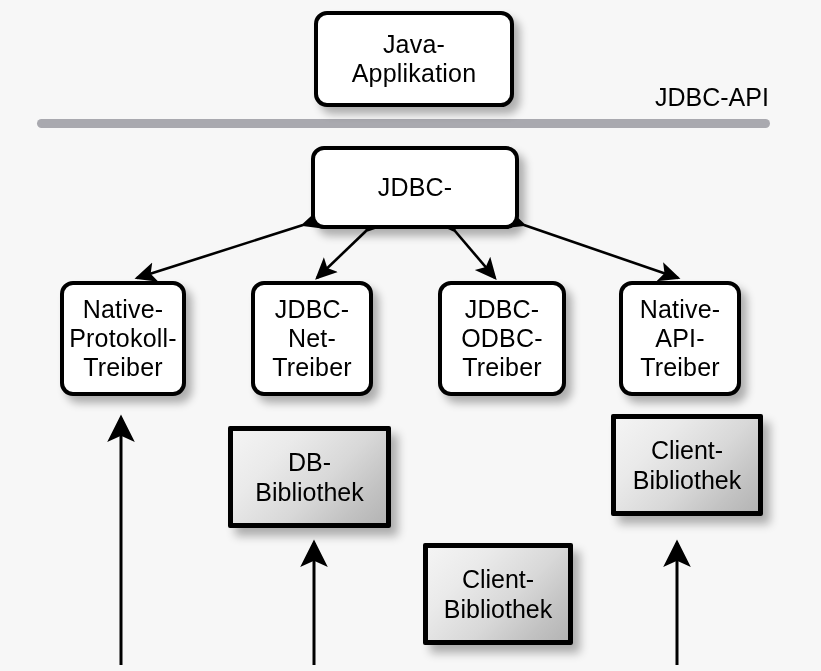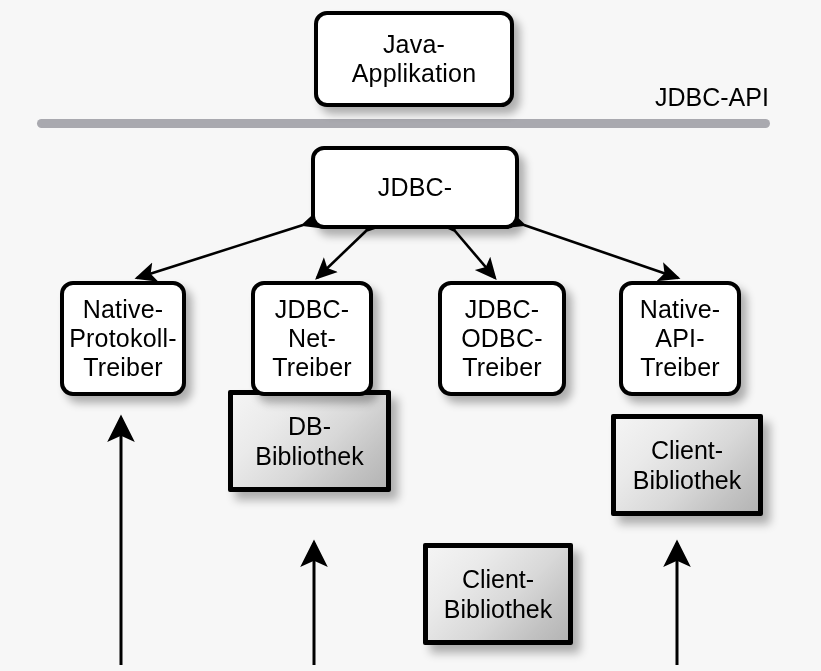--- a/index.html
+++ b/index.html
@@ -146,21 +146,21 @@
   </div>
 
   <div class="rbox" style="left:619px; top:281px; width:122px; height:115px;">
     <div class="txt">
       <div>Native-</div>
       <div>API-</div>
       <div>Treiber</div>
     </div>
   </div>
 
-  <div class="gbox" style="left:228px; top:390px; width:163px; height:102px;text-align:center;">
+  <div class="gbox" style="left:228px; top:426px; width:163px; height:102px;text-align:center;">
     <div class="txt">
       <div>DB-</div>
       <div>Bibliothek</div>
     </div>
   </div>
 
 
   <div class="gbox" style="left:611px; top:414px; width:152px; height:102px;">
     <div class="txt">
       <div>Client-</div>

